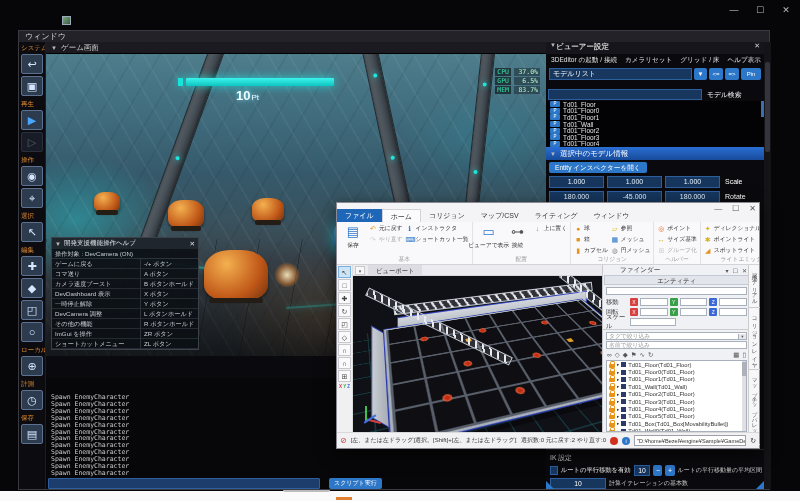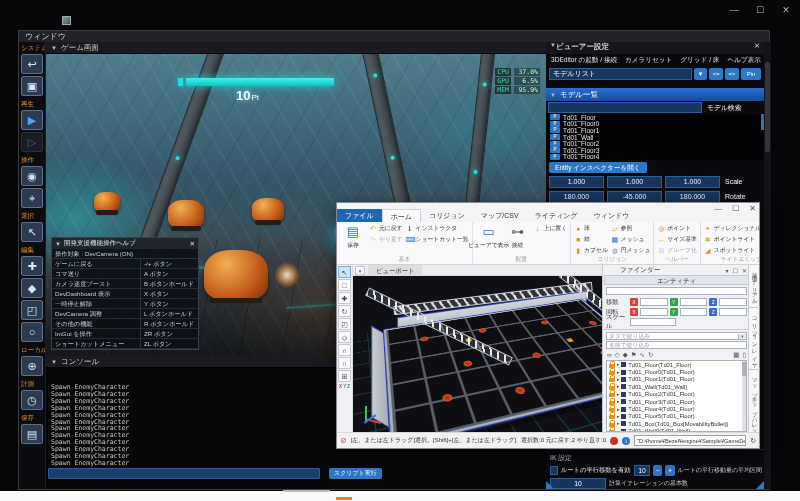--- a/index.html
+++ b/index.html
@@ -99,21 +99,21 @@
   .help-title { height:11px; background:#20262e; display:flex; align-items:center; gap:3px;
     font-size:6.5px; padding:0 3px; color:#dde2e8; }
   .help-title .hx { margin-left:auto; font-size:6.5px; }
   .help-target { height:10px; font-size:6.2px; line-height:10px; padding-left:3px; border-bottom:1px solid #2c333b; }
   .help-row { display:flex; height:10px; border-bottom:1px solid #242b33; font-size:6.2px; line-height:10px; }
   .help-row .h-action { flex:1; padding-left:3px; white-space:nowrap; overflow:hidden; }
   .help-row .h-btn { width:58px; border-left:1px solid #2c333b; padding-left:3px; white-space:nowrap; overflow:hidden; }
 
   
   .console-header { position:absolute; left:0; top:314px; width:500px; }
-  .console-body { position:absolute; left:0; top:326px; width:500px; bottom:0; background:#070709; }
+  .console-body { position:absolute; left:0; top:336px; width:500px; bottom:0; background:#070709; }
   .console-lines { position:absolute; left:5px; top:16px; font-family:"DejaVu Sans Mono",monospace;
     font-size:6.5px; line-height:6.9px; color:#c9c9c9; }
   .console-input { position:absolute; left:2px; top:100px; width:272px; height:11px;
     background:#1d3e6d; border:1px solid #2f5e9e; border-radius:1px; }
   .console-run { position:absolute; left:283px; top:100px; height:11px; padding:0 5px;
     background:#2d77c9; border-radius:2px; color:#fff; font-size:6.6px; line-height:11px; }
 
   
   .right-panel { position:absolute; left:527px; top:11px; width:218px; bottom:0; background:#0a0a0e; overflow:hidden; }
   .rp-header { height:12px; background:#15151b; display:flex; 
@@ -358,21 +358,21 @@
           <div class="stat-row">
             <span class="s-label">CPU</span>
             <span class="s-value">37.0%</span>
           </div>
           <div class="stat-row">
             <span class="s-label">GPU</span>
             <span class="s-value">6.5%</span>
           </div>
           <div class="stat-row">
             <span class="s-label">MEM</span>
-            <span class="s-value">95.9%</span>
+            <span class="s-value">83.7%</span>
           </div>
         </div>
 
         <div class="help">
           <div class="help-title">
             <span class="tri">▼</span>
             <span>開発支援機能操作ヘルプ</span>
             <span class="hx">✕</span>
           </div>
           <div class="help-target">操作対象 : DevCamera (ON)</div>
@@ -408,24 +408,20 @@
               <span class="h-action">ImGui を操作</span>
               <span class="h-btn">ZR ボタン</span>
             </div>
           <div class="help-row">
               <span class="h-action">ショートカットメニュー</span>
               <span class="h-btn">ZL ボタン</span>
             </div>
         </div>
       </div>
 
-      <div class="panel-header console-header">
-        <span class="tri">▼</span>
-        <span>コンソール</span>
-      </div>
       <div class="console-body">
         <div class="console-lines">
           <div>Spawn EnemyCharacter</div>
           <div>Spawn EnemyCharacter</div>
           <div>Spawn EnemyCharacter</div>
           <div>Spawn EnemyCharacter</div>
           <div>Spawn EnemyCharacter</div>
           <div>Spawn EnemyCharacter</div>
           <div>Spawn EnemyCharacter</div>
           <div>Spawn EnemyCharacter</div>
@@ -452,24 +448,20 @@
         <span>ヘルプ表示</span>
       </div>
       <div class="rp-combo">
         <div class="field">モデルリスト</div>
         <div class="bluebtn w13">▼</div>
         <div class="bluebtn w14">&lt;=</div>
         <div class="bluebtn w14">=&gt;</div>
         <div class="bluebtn w20">Pin</div>
       </div>
       <div style="height:6px"></div>
-      <div class="sec-header">
-        <span class="tri">▼</span>
-        <span>モデル一覧</span>
-      </div>
       <div class="rp-search">
         <div class="field"></div>
         <div class="lbl">モデル検索</div>
       </div>
       <div class="model-list">
         <div class="ml-row">
             <span class="ml-badge">P</span>
             <span class="ml-name">Td01_Floor</span>
           </div>
         <div class="ml-row">
@@ -490,20 +482,24 @@
           </div>
         <div class="ml-row">
             <span class="ml-badge">P</span>
             <span class="ml-name">Td01_Floor3</span>
           </div>
         <div class="ml-row">
             <span class="ml-badge">P</span>
             <span class="ml-name">Td01_Floor4</span>
           </div>
         <div class="ml-thumb"></div>
+      </div>
+      <div class="sec-header">
+        <span class="tri">▼</span>
+        <span>選択中のモデル情報</span>
       </div>
       <div class="insp-row">
         <div class="bluebtn insp-btn">Entity インスペクターを開く</div>
       </div>
       <div class="info-row">
         <span class="info-cell">1.000</span>
         <span class="info-cell">1.000</span>
         <span class="info-cell">1.000</span>
         <span class="info-label">Scale</span>
       </div>

